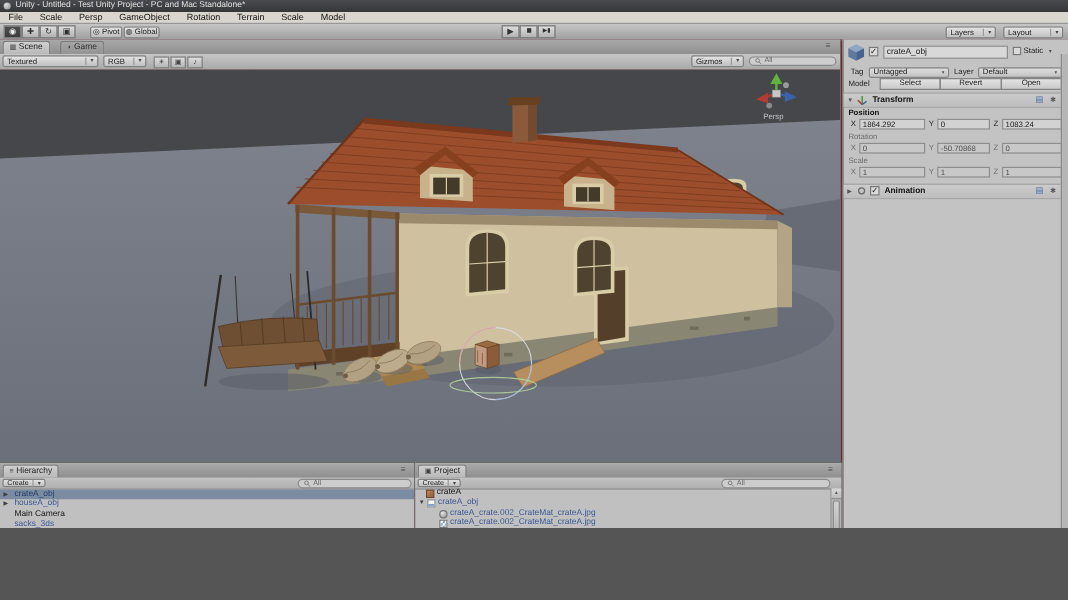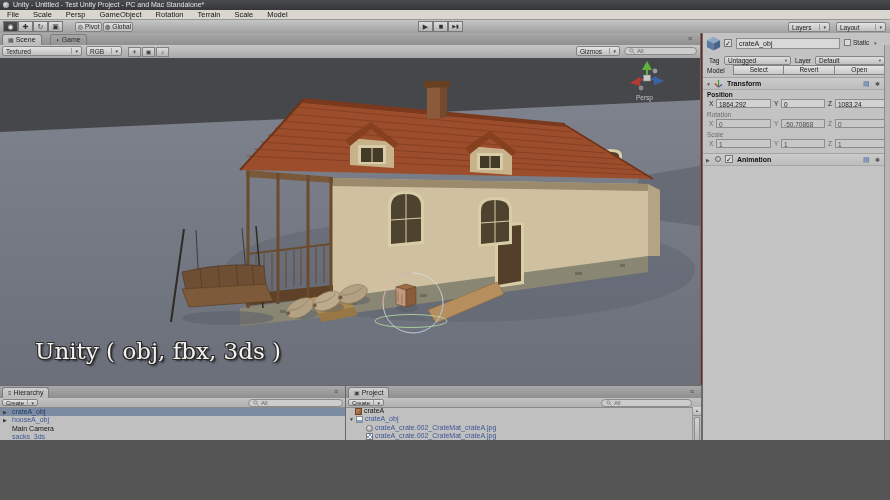--- a/index.html
+++ b/index.html
@@ -328,21 +328,20 @@
           <line x1="18" y1="18" x2="27" y2="20" stroke="#3a62a8" stroke-width="2"></line>
           <polygon points="35,21 25,16 25,25" fill="#3a62a8"></polygon>
           <circle cx="26" cy="11" r="2.4" fill="#9a9a9a"></circle>
           <circle cx="12" cy="28" r="2.4" fill="#8a8a8a"></circle>
           <rect x="14.5" y="15" width="7" height="6" fill="#c8c8c8" stroke="#808080" stroke-width="0.5"></rect>
         </svg>
         <div class="perspLbl" style="position:absolute;left:7px;top:34px;">Persp</div>
       </div>
 
       
-      <div class="abs overlayText" style="left:35px;top:280px;">Unity ( obj, fbx, 3ds )</div>
     </div>
   </div>
 
   <div class="abs" style="left:0;top:385px;width:346px;height:115px;background:#c0c0c0;border-top:1px solid #6a6a6a;border-right:1px solid #6a6a6a;box-sizing:border-box;">
     <div class="abs tabrow" style="left:0;top:0;width:345px;height:12px;">
       <div class="tab on" style="left:2px;"><span class="tic">≡</span><span>Hierarchy</span></div>
       <span class="menuico" style="left:334px;top:1px;">≡</span>
     </div>
     <div class="abs createrow" style="left:0;top:12px;width:345px;height:9px;">
       <div class="ddbtn" style="left:2px;top:1px;width:36px;height:7px;font-size:6px;">

